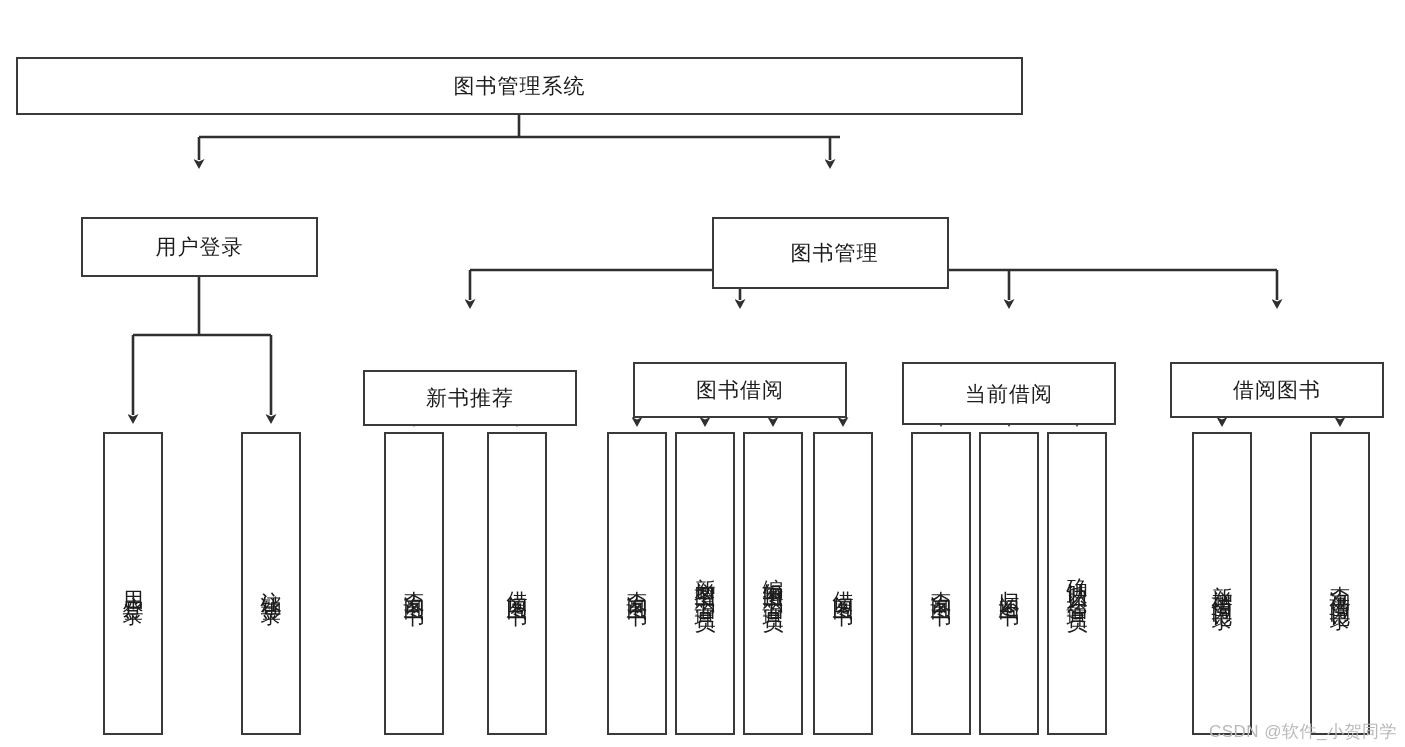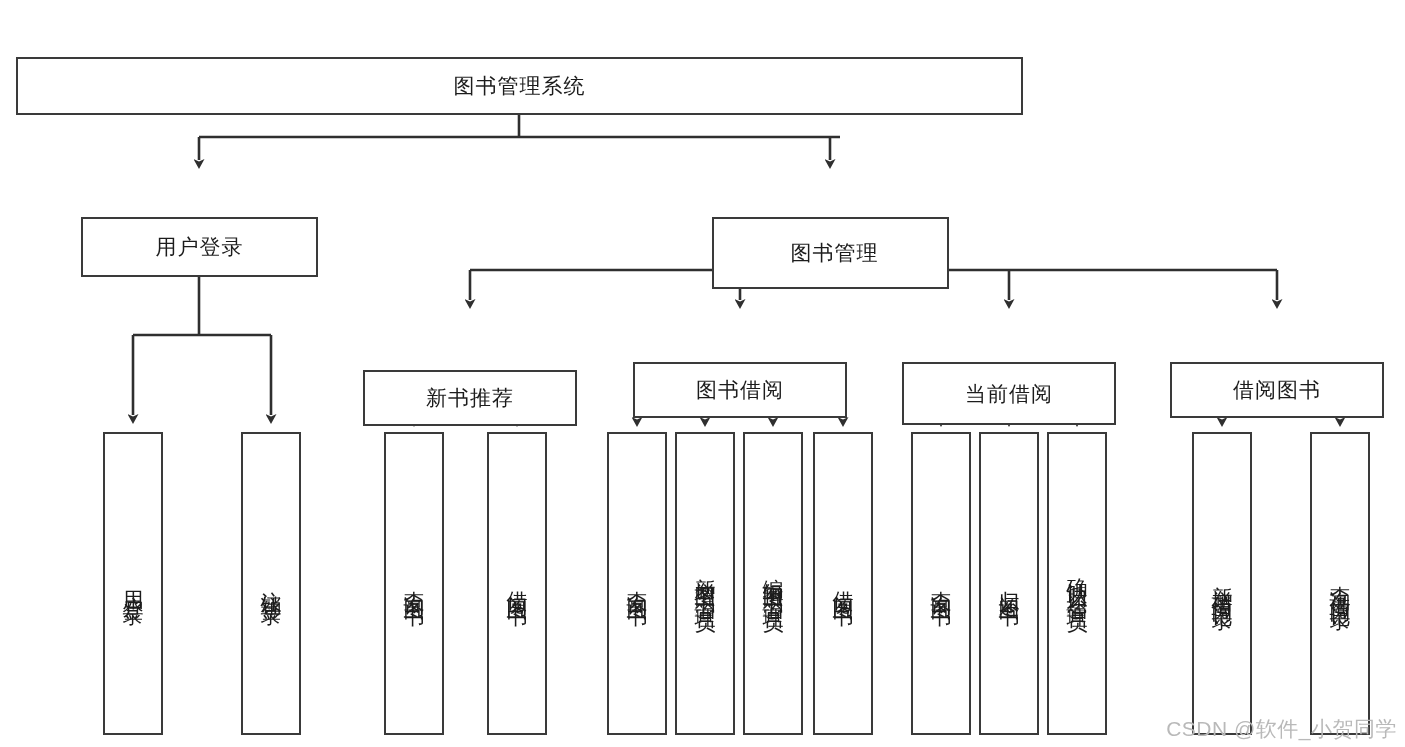--- a/index.html
+++ b/index.html
@@ -56,21 +56,21 @@
   .node.vert .vlabel {
     writing-mode: vertical-rl;
     text-orientation: upright;
     display: block;
     white-space: normal;
   }
   .watermark {
     position: absolute;
     right: 8px;
     bottom: 4px;
-    font-size: 21px;
+    font-size: 17px;
     color: #b9b9b9;
     letter-spacing: 0.5px;
     white-space: nowrap;
   }
 </style>
 </head>
 <body>
 
 <div id="diagram-root">
 

